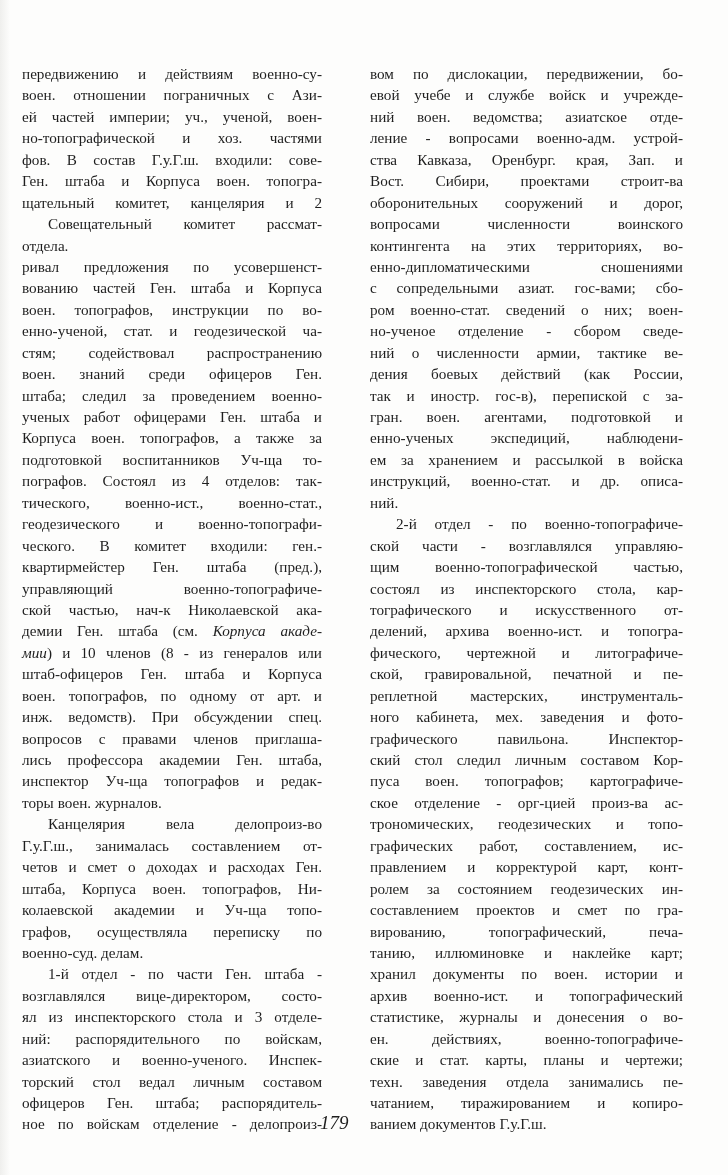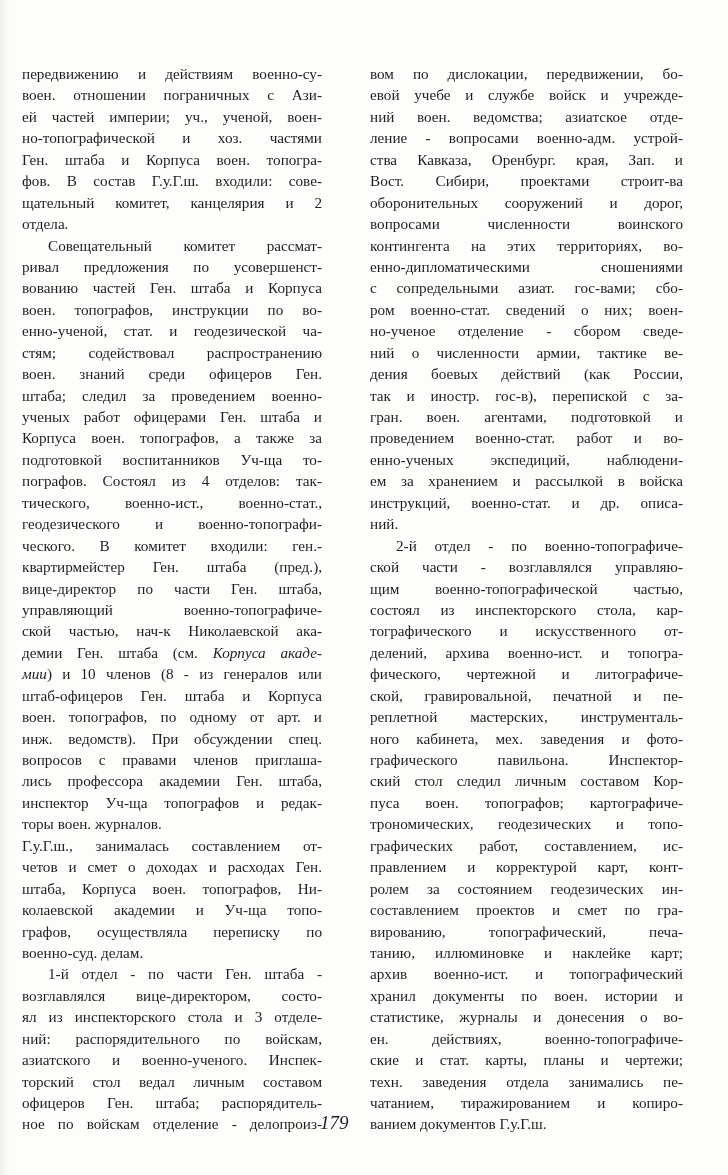--- a/index.html
+++ b/index.html
@@ -26,52 +26,52 @@
 </style>
 </head>
 <body>
 
 <div class="shade"></div>
 <div class="col left" id="col-left">
     <div class="line">передвижению и действиям военно-су-</div>
     <div class="line">воен. отношении пограничных с Ази-</div>
     <div class="line">ей частей империи; уч., ученой, воен-</div>
     <div class="line">но-топографической и хоз. частями</div>
+    <div class="line">фов. В состав Г.у.Г.ш. входили: сове-</div>
     <div class="line">Ген. штаба и Корпуса воен. топогра-</div>
-    <div class="line">фов. В состав Г.у.Г.ш. входили: сове-</div>
     <div class="line">щательный комитет, канцелярия и 2</div>
+    <div class="line indent">Совещательный комитет рассмат-</div>
     <div class="line last">отдела.</div>
-    <div class="line indent">Совещательный комитет рассмат-</div>
     <div class="line">ривал предложения по усовершенст-</div>
     <div class="line">вованию частей Ген. штаба и Корпуса</div>
     <div class="line">воен. топографов, инструкции по во-</div>
     <div class="line">енно-ученой, стат. и геодезической ча-</div>
     <div class="line">стям; содействовал распространению</div>
     <div class="line">воен. знаний среди офицеров Ген.</div>
     <div class="line">штаба; следил за проведением военно-</div>
     <div class="line">ученых работ офицерами Ген. штаба и</div>
     <div class="line">Корпуса воен. топографов, а также за</div>
     <div class="line">подготовкой воспитанников Уч-ща то-</div>
     <div class="line">пографов. Состоял из 4 отделов: так-</div>
     <div class="line">тического, военно-ист., военно-стат.,</div>
     <div class="line">геодезического и военно-топографи-</div>
     <div class="line">ческого. В комитет входили: ген.-</div>
     <div class="line">квартирмейстер Ген. штаба (пред.),</div>
-    <div class="line">вице-директор по части Ген. штаба,</div>
     <div class="line">управляющий военно-топографиче-</div>
     <div class="line">ской частью, нач-к Николаевской ака-</div>
     <div class="line">демии Ген. штаба (см. <i>Корпуса акаде-</i></div>
     <div class="line"><i>мии</i>) и 10 членов (8 - из генералов или</div>
     <div class="line">штаб-офицеров Ген. штаба и Корпуса</div>
     <div class="line">воен. топографов, по одному от арт. и</div>
     <div class="line">инж. ведомств). При обсуждении спец.</div>
     <div class="line">вопросов с правами членов приглаша-</div>
     <div class="line">лись профессора академии Ген. штаба,</div>
     <div class="line">инспектор Уч-ща топографов и редак-</div>
     <div class="line last">торы воен. журналов.</div>
+    <div class="line indent">Канцелярия вела делопроиз-во</div>
     <div class="line">Г.у.Г.ш., занималась составлением от-</div>
     <div class="line">четов и смет о доходах и расходах Ген.</div>
     <div class="line">штаба, Корпуса воен. топографов, Ни-</div>
     <div class="line">колаевской академии и Уч-ща топо-</div>
     <div class="line">графов, осуществляла переписку по</div>
     <div class="line last">военно-суд. делам.</div>
     <div class="line indent">1-й отдел - по части Ген. штаба -</div>
     <div class="line">возглавлялся вице-директором, состо-</div>
     <div class="line">ял из инспекторского стола и 3 отделе-</div>
     <div class="line">ний: распорядительного по войскам,</div>
@@ -91,47 +91,47 @@
     <div class="line">вопросами численности воинского</div>
     <div class="line">контингента на этих территориях, во-</div>
     <div class="line">енно-дипломатическими сношениями</div>
     <div class="line">с сопредельными азиат. гос-вами; сбо-</div>
     <div class="line">ром военно-стат. сведений о них; воен-</div>
     <div class="line">но-ученое отделение - сбором сведе-</div>
     <div class="line">ний о численности армии, тактике ве-</div>
     <div class="line">дения боевых действий (как России,</div>
     <div class="line">так и иностр. гос-в), перепиской с за-</div>
     <div class="line">гран. воен. агентами, подготовкой и</div>
-    <div class="line">проведением военно-стат. работ и во-</div>
     <div class="line">енно-ученых экспедиций, наблюдени-</div>
     <div class="line">ем за хранением и рассылкой в войска</div>
     <div class="line">инструкций, военно-стат. и др. описа-</div>
     <div class="line last">ний.</div>
     <div class="line indent">2-й отдел - по военно-топографиче-</div>
     <div class="line">ской части - возглавлялся управляю-</div>
     <div class="line">щим военно-топографической частью,</div>
     <div class="line">состоял из инспекторского стола, кар-</div>
     <div class="line">тографического и искусственного от-</div>
     <div class="line">делений, архива военно-ист. и топогра-</div>
     <div class="line">фического, чертежной и литографиче-</div>
     <div class="line">ской, гравировальной, печатной и пе-</div>
     <div class="line">реплетной мастерских, инструменталь-</div>
     <div class="line">ного кабинета, мех. заведения и фото-</div>
     <div class="line">графического павильона. Инспектор-</div>
     <div class="line">ский стол следил личным составом Кор-</div>
     <div class="line">пуса воен. топографов; картографиче-</div>
+    <div class="line">ское отделение - орг-цией произ-ва ас-</div>
     <div class="line">трономических, геодезических и топо-</div>
     <div class="line">графических работ, составлением, ис-</div>
     <div class="line">правлением и корректурой карт, конт-</div>
     <div class="line">ролем за состоянием геодезических ин-</div>
     <div class="line">составлением проектов и смет по гра-</div>
     <div class="line">вированию, топографический, печа-</div>
     <div class="line">танию, иллюминовке и наклейке карт;</div>
+    <div class="line">хранил документы по воен. истории и</div>
     <div class="line">архив военно-ист. и топографический</div>
-    <div class="line">хранил документы по воен. истории и</div>
     <div class="line">статистике, журналы и донесения о во-</div>
     <div class="line">ен. действиях, военно-топографиче-</div>
     <div class="line">ские и стат. карты, планы и чертежи;</div>
     <div class="line">техн. заведения отдела занимались пе-</div>
     <div class="line">чатанием, тиражированием и копиро-</div>
     <div class="line last">ванием документов Г.у.Г.ш.</div>
   </div>
 <div class="pagenum">179</div>
 
 </body></html>

